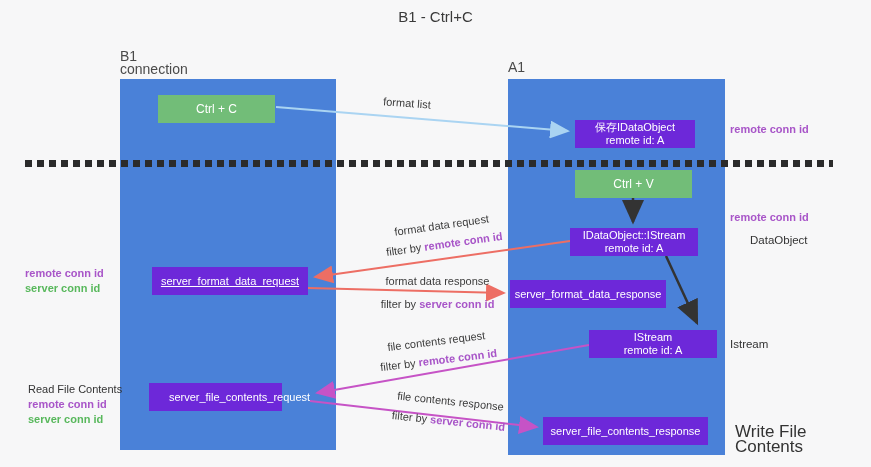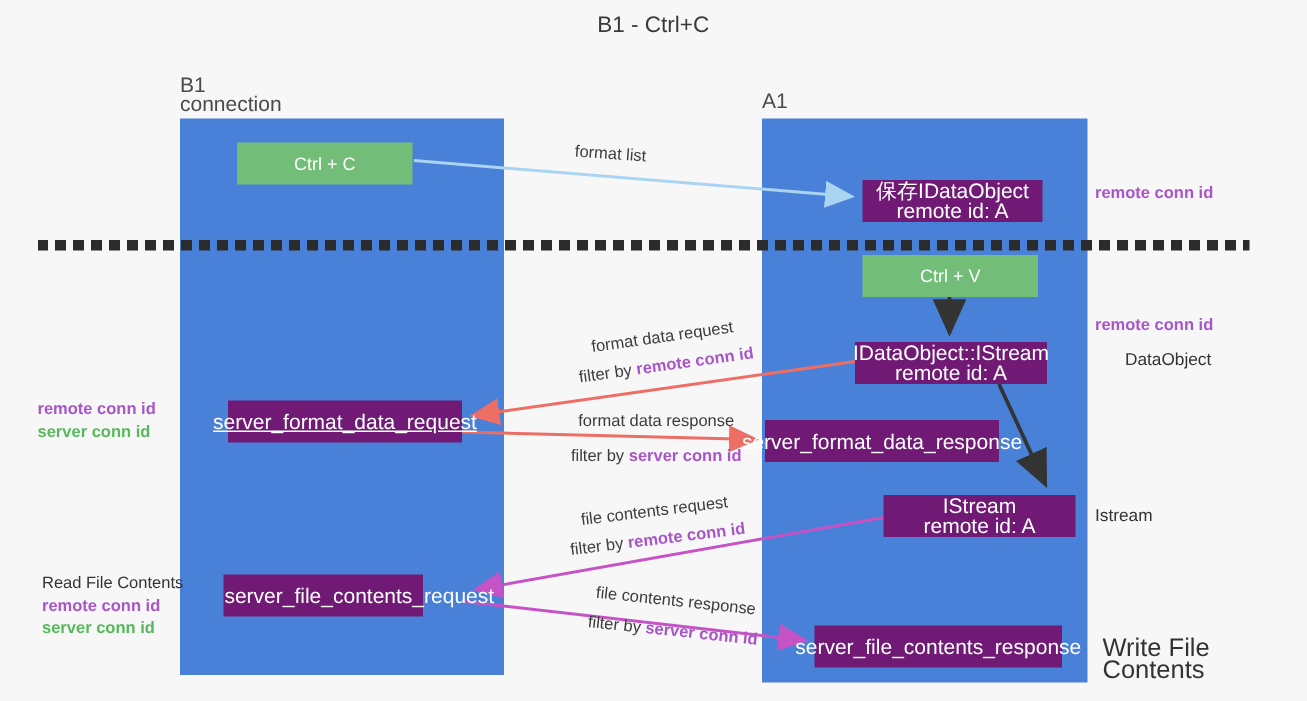--- a/index.html
+++ b/index.html
@@ -25,21 +25,21 @@
   .lane { position:absolute; background:#4a81d8; z-index:1; }
   .lane.b1 { left:120px; top:79px; width:216px; height:371px; }
   .lane.a1 { left:508px; top:79px; width:217px; height:376px; }
   .dashed-sep {
     position:absolute; left:25px; top:160px; width:808px; height:7px; z-index:2;
     background:repeating-linear-gradient(90deg,#2b2b2b 0 7px,transparent 7px 12px);
   }
   .node {
     position:absolute; z-index:4;
     display:flex; flex-direction:column; align-items:center; justify-content:center;
-    background:#701a75; color:#fff; font-size:14px; line-height:13px; text-align:center;
+    background:#6d28d9; color:#fff; font-size:11px; line-height:13px; text-align:center;
   }
   .node.green { background:#72bd78; font-size:12px; }
   .node-ctrl-c { left:158px; top:95px;  width:117px; height:28px; }
   .node-ctrl-v { left:575px; top:170px; width:117px; height:28px; }
   .node-save   { left:575px; top:120px; width:120px; height:28px; }
   .node-getdata{ left:570px; top:228px; width:128px; height:28px; }
   .node-istream{ left:589px; top:330px; width:128px; height:28px; }
   .node-sfdreq { left:152px; top:267px; width:156px; height:28px;text-decoration:underline; }
   .node-sfdres { left:510px; top:280px; width:156px; height:28px; }
   .node-sfcreq { left:149px; top:383px; width:133px; height:28px;padding-left:48px; }

